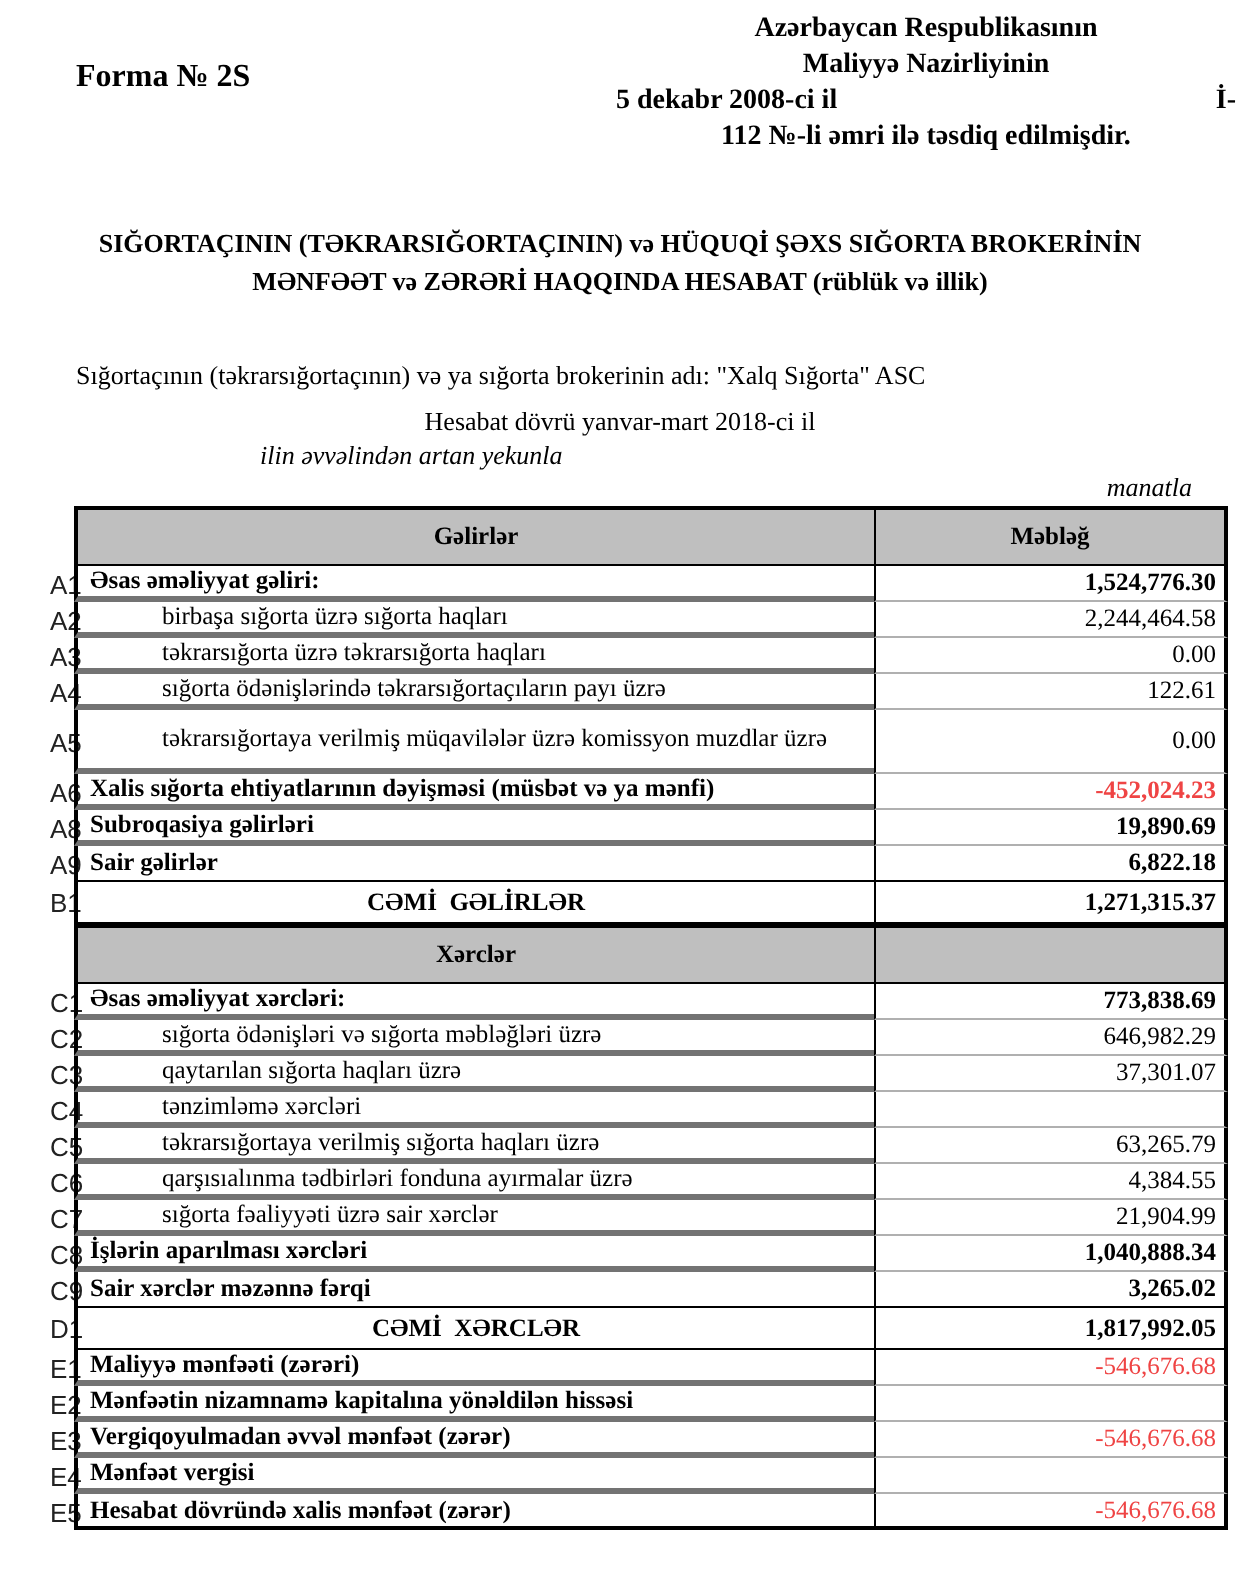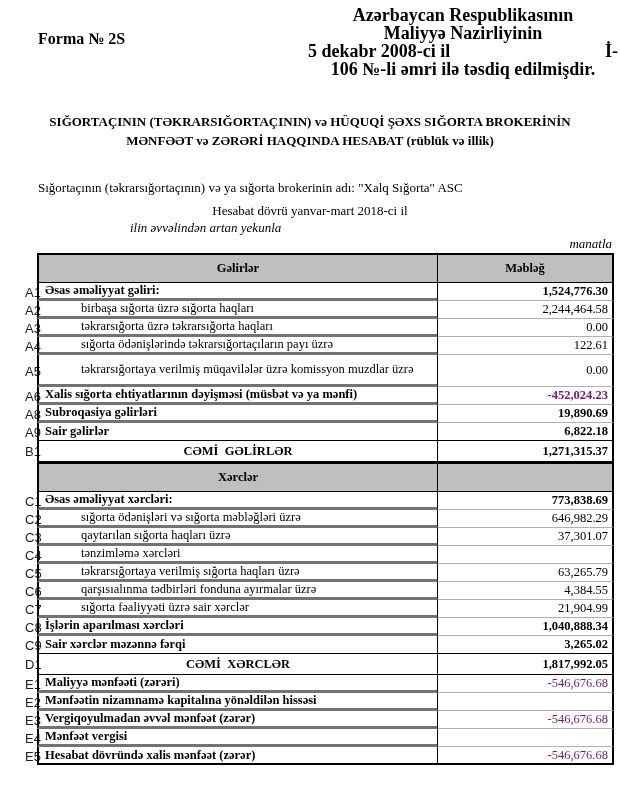--- a/index.html
+++ b/index.html
@@ -3,27 +3,27 @@
 <meta charset="utf-8">
 <style>
   html,body{margin:0;padding:0;}
   body{
     width:620px;height:795px;background:#ffffff;color:#000;
     font-family:"Liberation Serif", serif;
     position:relative;overflow:hidden;
   }
   .top{display:flex;justify-content:space-between;padding-top:6px;}
   .forma{font-size:16px;font-weight:bold;margin-left:38px;margin-top:24px;white-space:nowrap;}
-  .approval{width:310px;margin-right:2px;font-size:18px;font-weight:bold;text-align:center;line-height:18px;}
+  .approval{width:310px;margin-right:2px;font-size:14px;font-weight:bold;text-align:center;line-height:18px;}
   .approval .l3{display:flex;justify-content:space-between;}
   .title{margin-top:34px;text-align:center;font-size:13px;font-weight:bold;line-height:19px;}
   .insurer{margin-top:30px;margin-left:38px;font-size:13px;}
   .period{margin-top:7px;text-align:center;font-size:13px;}
   .cumulative{margin-top:1px;margin-left:130px;font-size:13px;font-style:italic;}
-  .manat{text-align:right;margin-right:8px;font-size:13px;font-style:italic;margin-top:0px;}
+  .manat{text-align:right;margin-right:24px;font-size:13px;font-style:italic;margin-top:0px;}
 
   .sheet{width:614px;margin-top:1px;}
   .trow{display:flex;align-items:stretch;}
   .code{
     width:37px;flex:0 0 37px;display:flex;align-items:center;
     font-family:"Liberation Sans", sans-serif;font-size:13px;color:#222;
     padding-left:25px;box-sizing:border-box;
   }
   .c1{
     width:400px;flex:0 0 400px;box-sizing:border-box;
@@ -43,39 +43,39 @@
     background:#bfbfbf;border-top:2px solid #000;border-bottom:1.5px solid #000;
     font-weight:bold;justify-content:center;padding:0;
   }
   .tall{min-height:32px;}
   .total{min-height:21px;}
   .total .c1{justify-content:center;font-weight:bold;white-space:pre-wrap;padding:0;font-family:Liberation Serif, serif;}
   .total .c2{font-weight:bold;}
   .sub .c1{padding-left:42px;}
   .r-bold .c1{font-weight:bold;}
   .amt-bold .c2{font-weight:bold;}
-  .amt-red .c2{color:#701a75;}
+  .amt-red .c2{color:#ef4444;}
   .bb .c1,.bb .c2{border-bottom:1.5px solid #000;}
   .last .c1,.last .c2{border-bottom:2.5px solid #000;}
 </style>
 </head>
 <body>
 
 <div class="page">
 
   <div class="top">
     <div class="forma">Forma № 2S</div>
     <div class="approval">
       <div>Azərbaycan Respublikasının</div>
       <div>Maliyyə Nazirliyinin</div>
       <div class="l3">
         <span>5 dekabr 2008-ci il</span>
         <span>İ-</span>
       </div>
-      <div>106 №-li əmri ilə təsdiq edilmişdir.</div>
+      <div>112 №-li əmri ilə təsdiq edilmişdir.</div>
     </div>
   </div>
 
   <div class="title">
     <div>SIĞORTAÇININ (TƏKRARSIĞORTAÇININ) və HÜQUQİ ŞƏXS SIĞORTA BROKERİNİN</div>
     <div>MƏNFƏƏT və ZƏRƏRİ HAQQINDA HESABAT (rüblük və illik)</div>
   </div>
 
   <div class="insurer">Sığortaçının (təkrarsığortaçının) və ya sığorta brokerinin adı:  "Xalq Sığorta" ASC</div>
   <div class="period">Hesabat dövrü  yanvar-mart 2018-ci il</div>

